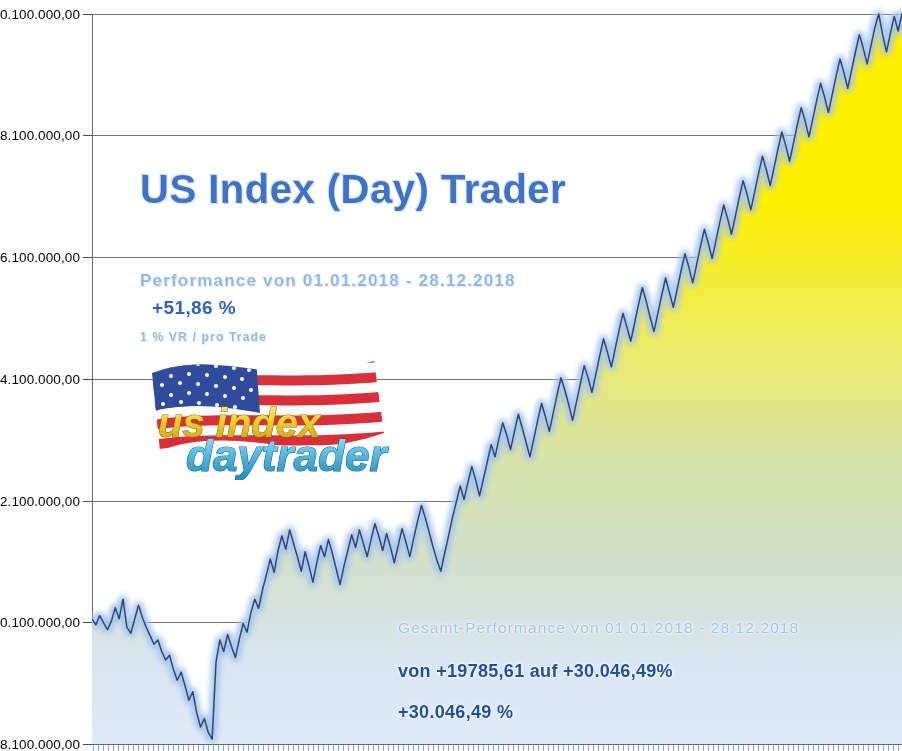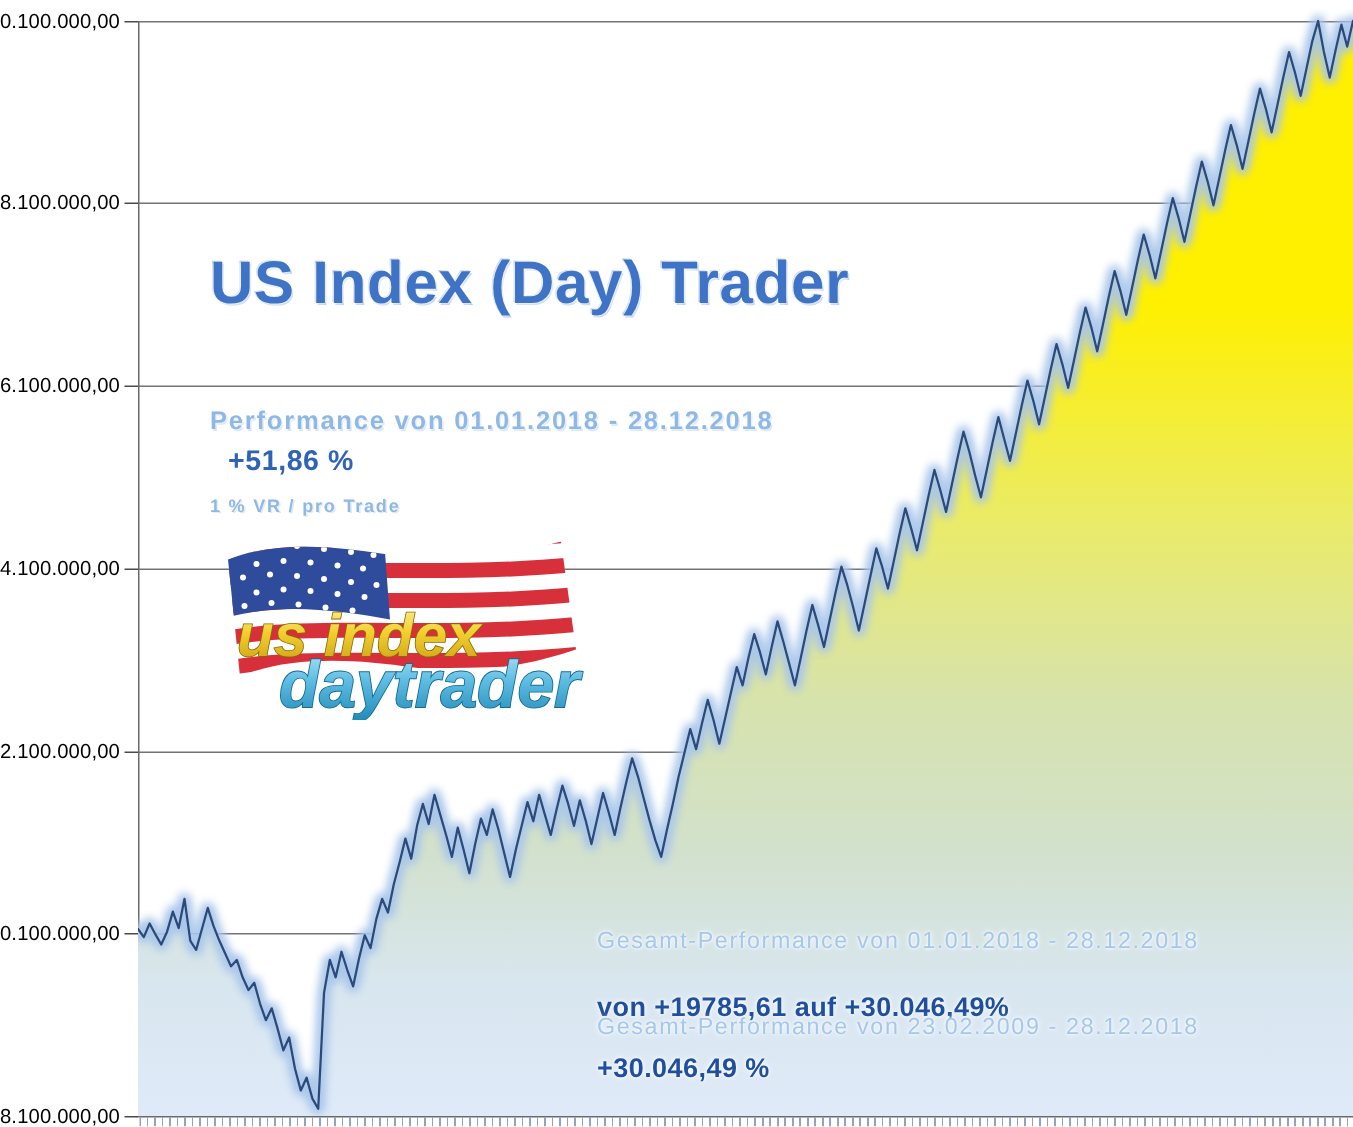--- a/index.html
+++ b/index.html
@@ -219,16 +219,15 @@
       </g>
 
       <text x="10" y="82" font-family="'Liberation Sans', sans-serif" font-size="40" font-weight="bold" font-style="italic" fill="url(#goldGrad)" stroke="#8a6a05" stroke-width="1.1" paint-order="stroke">us index</text>
 
       <text x="38" y="116" font-family="'Liberation Sans', sans-serif" font-size="44" font-weight="bold" font-style="italic" fill="url(#cyanGrad)" stroke="#136c92" stroke-width="1.2" paint-order="stroke">daytrader</text>
     </svg>
   </div>
 
   <div class="ovl total-light" id="tot-head1">Gesamt-Performance  von  01.01.2018 - 28.12.2018</div>
   <div class="ovl total-strong" id="tot-val1">von +19785,61 auf  +30.046,49%</div>
-  <div class="ovl total-light" id="tot-head2">Gesamt-Performance  von  23.02.2009 - 28.12.2018</div>
   <div class="ovl total-strong" id="tot-val2">+30.046,49 %</div>
 
 </div>
 
 </body></html>

